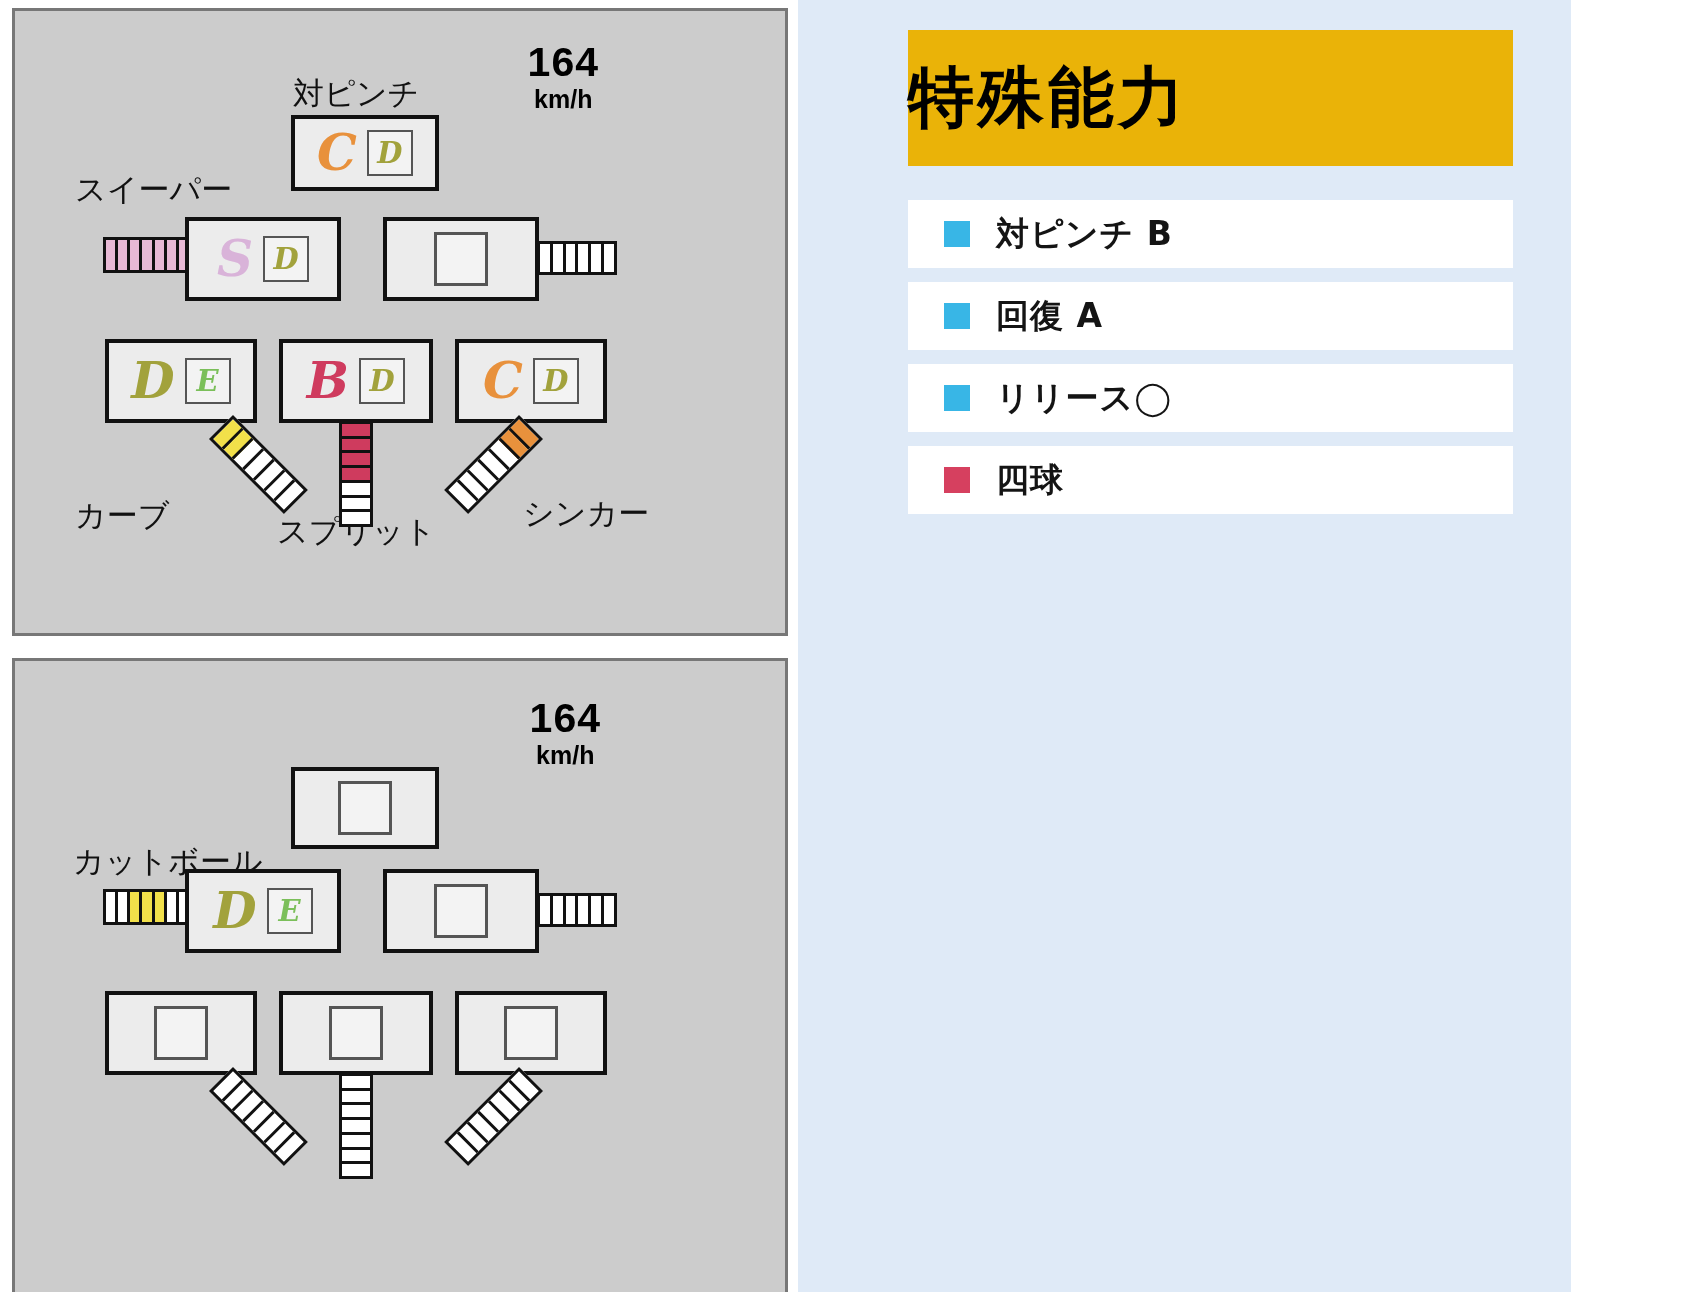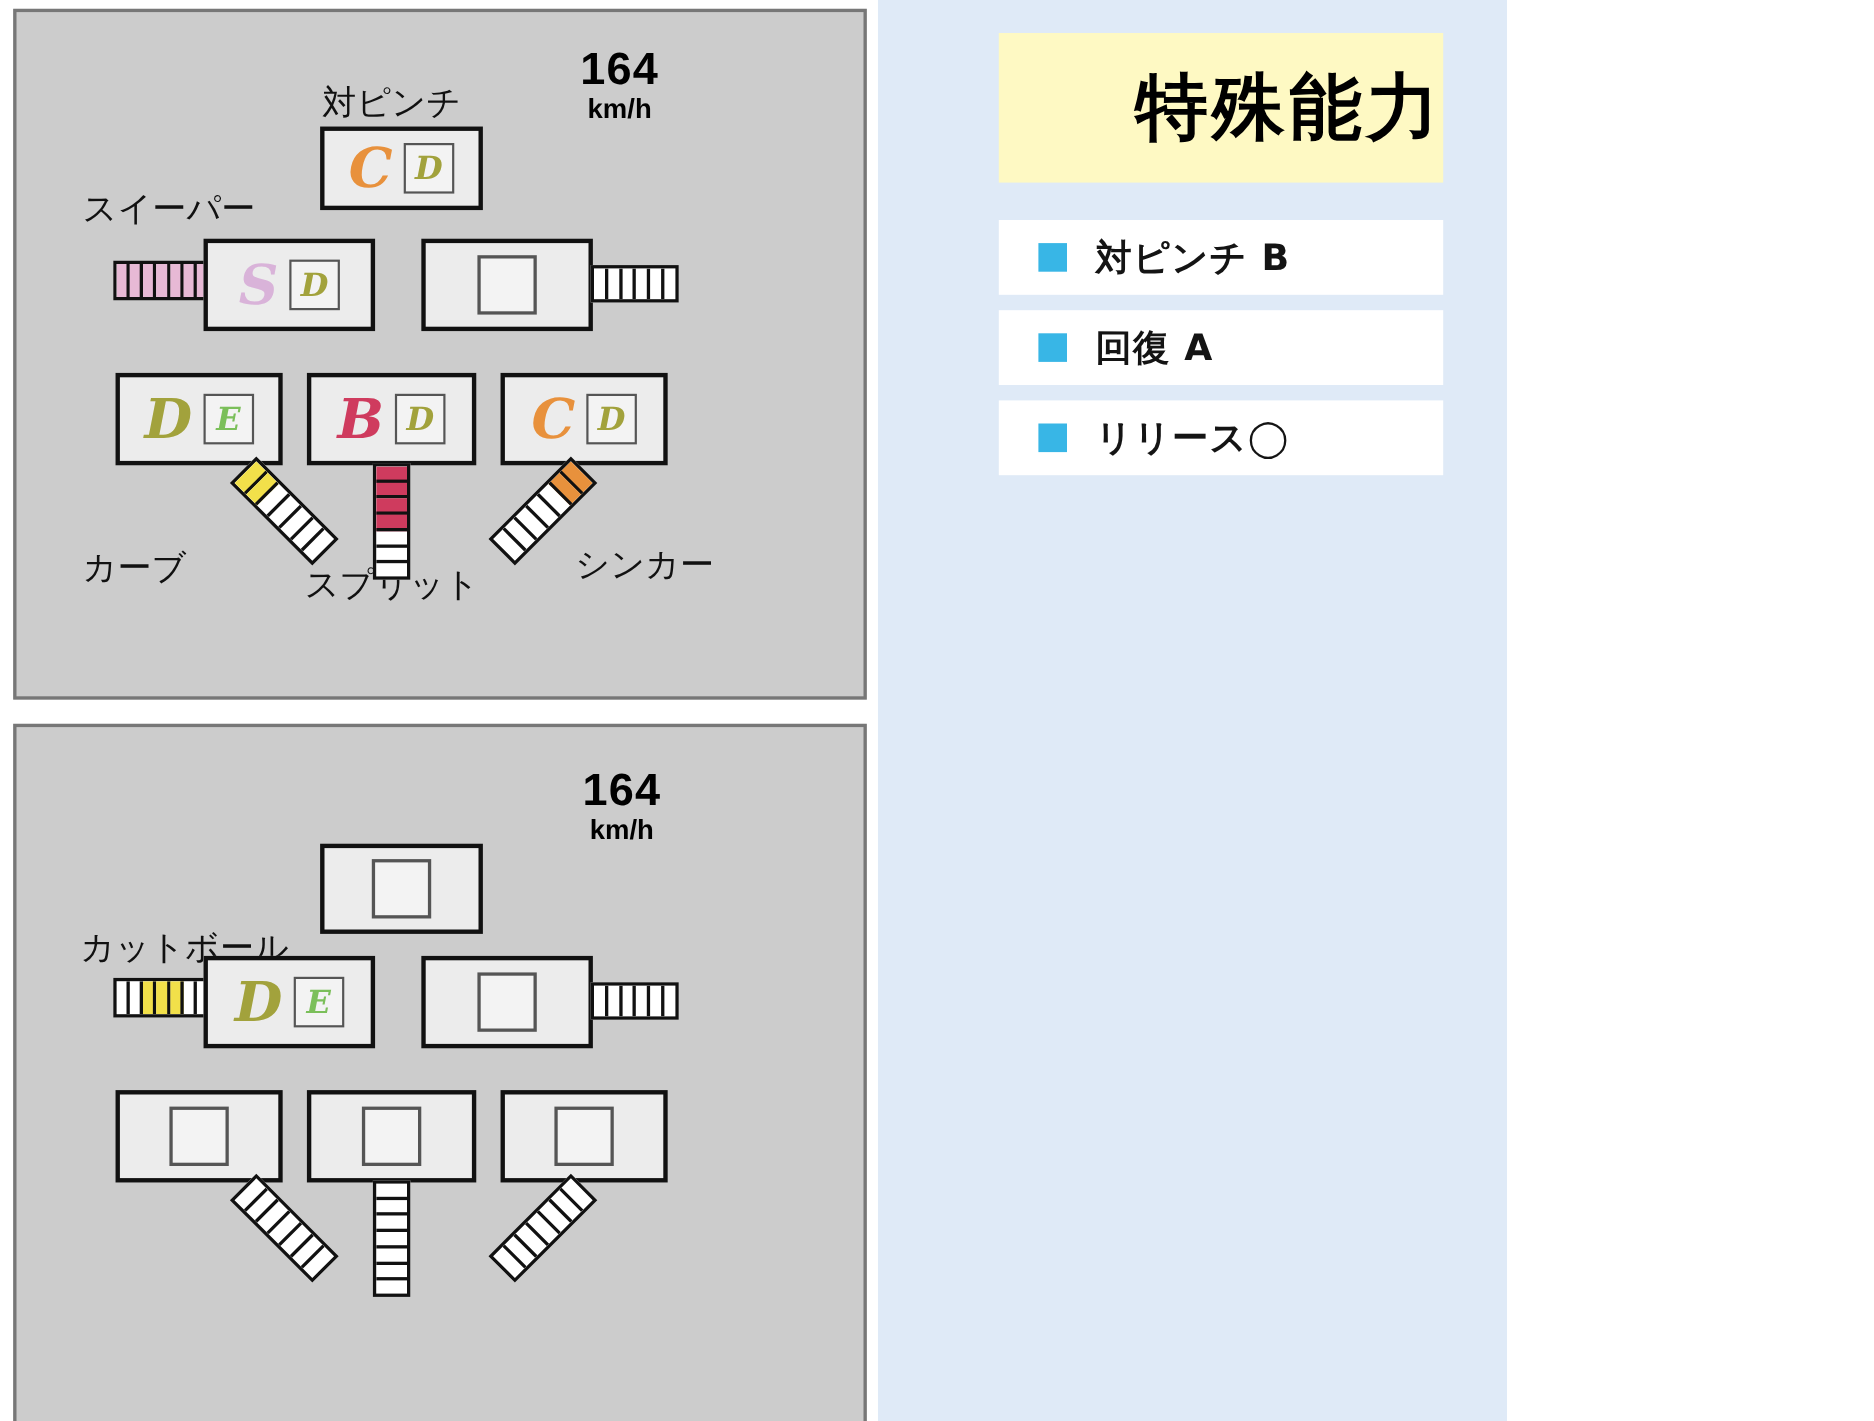--- a/index.html
+++ b/index.html
@@ -10,21 +10,21 @@
   body {
     width: 1704px;
     height: 1292px;
     font-family: "Liberation Sans", sans-serif;
     position: relative;
     overflow: hidden;
   }
   #root {
     position: absolute;
     left: 0; top: 0;
-    width: 1370px;
+    width: 1571px;
     height: 1292px;
     display: flex;
   }
   
   .left-col {
     width: 800px;
     height: 1292px;
     position: relative;
     background: #ffffff;
     box-sizing: border-box;
@@ -131,25 +131,25 @@
 
   
   .right-col {
     width: 904px;
     height: 1292px;
     background: #dfeaf7;
     box-sizing: border-box;
     padding: 30px 58px 0 110px;
   }
   .ability-title-bar {
-    background: #fef9c3;
+    background: #eab308;
     height: 136px;
     display: flex;
     align-items: center;
-    justify-content: flex-end;
+    justify-content: flex-start;
     margin-bottom: 34px;
   }
   .ability-title {
     font-family: "DejaVu Sans", sans-serif;
     font-weight: bold;
     font-size: 66px;
     letter-spacing: 4px;
     color: #000000;
   }
   .ability-row {
@@ -400,14 +400,18 @@
       <span class="ability-name">対ピンチ B</span>
     </div>
     <div class="ability-row">
       <span class="ability-chip" style="background:#38b6e6;"></span>
       <span class="ability-name">回復 A</span>
     </div>
     <div class="ability-row">
       <span class="ability-chip" style="background:#38b6e6;"></span>
       <span class="ability-name">リリース◯</span>
     </div>
+    <div class="ability-row">
+      <span class="ability-chip" style="background:#d6405f;"></span>
+      <span class="ability-name">四球</span>
+    </div>
   </div>
 </div>
 
 </body></html>

